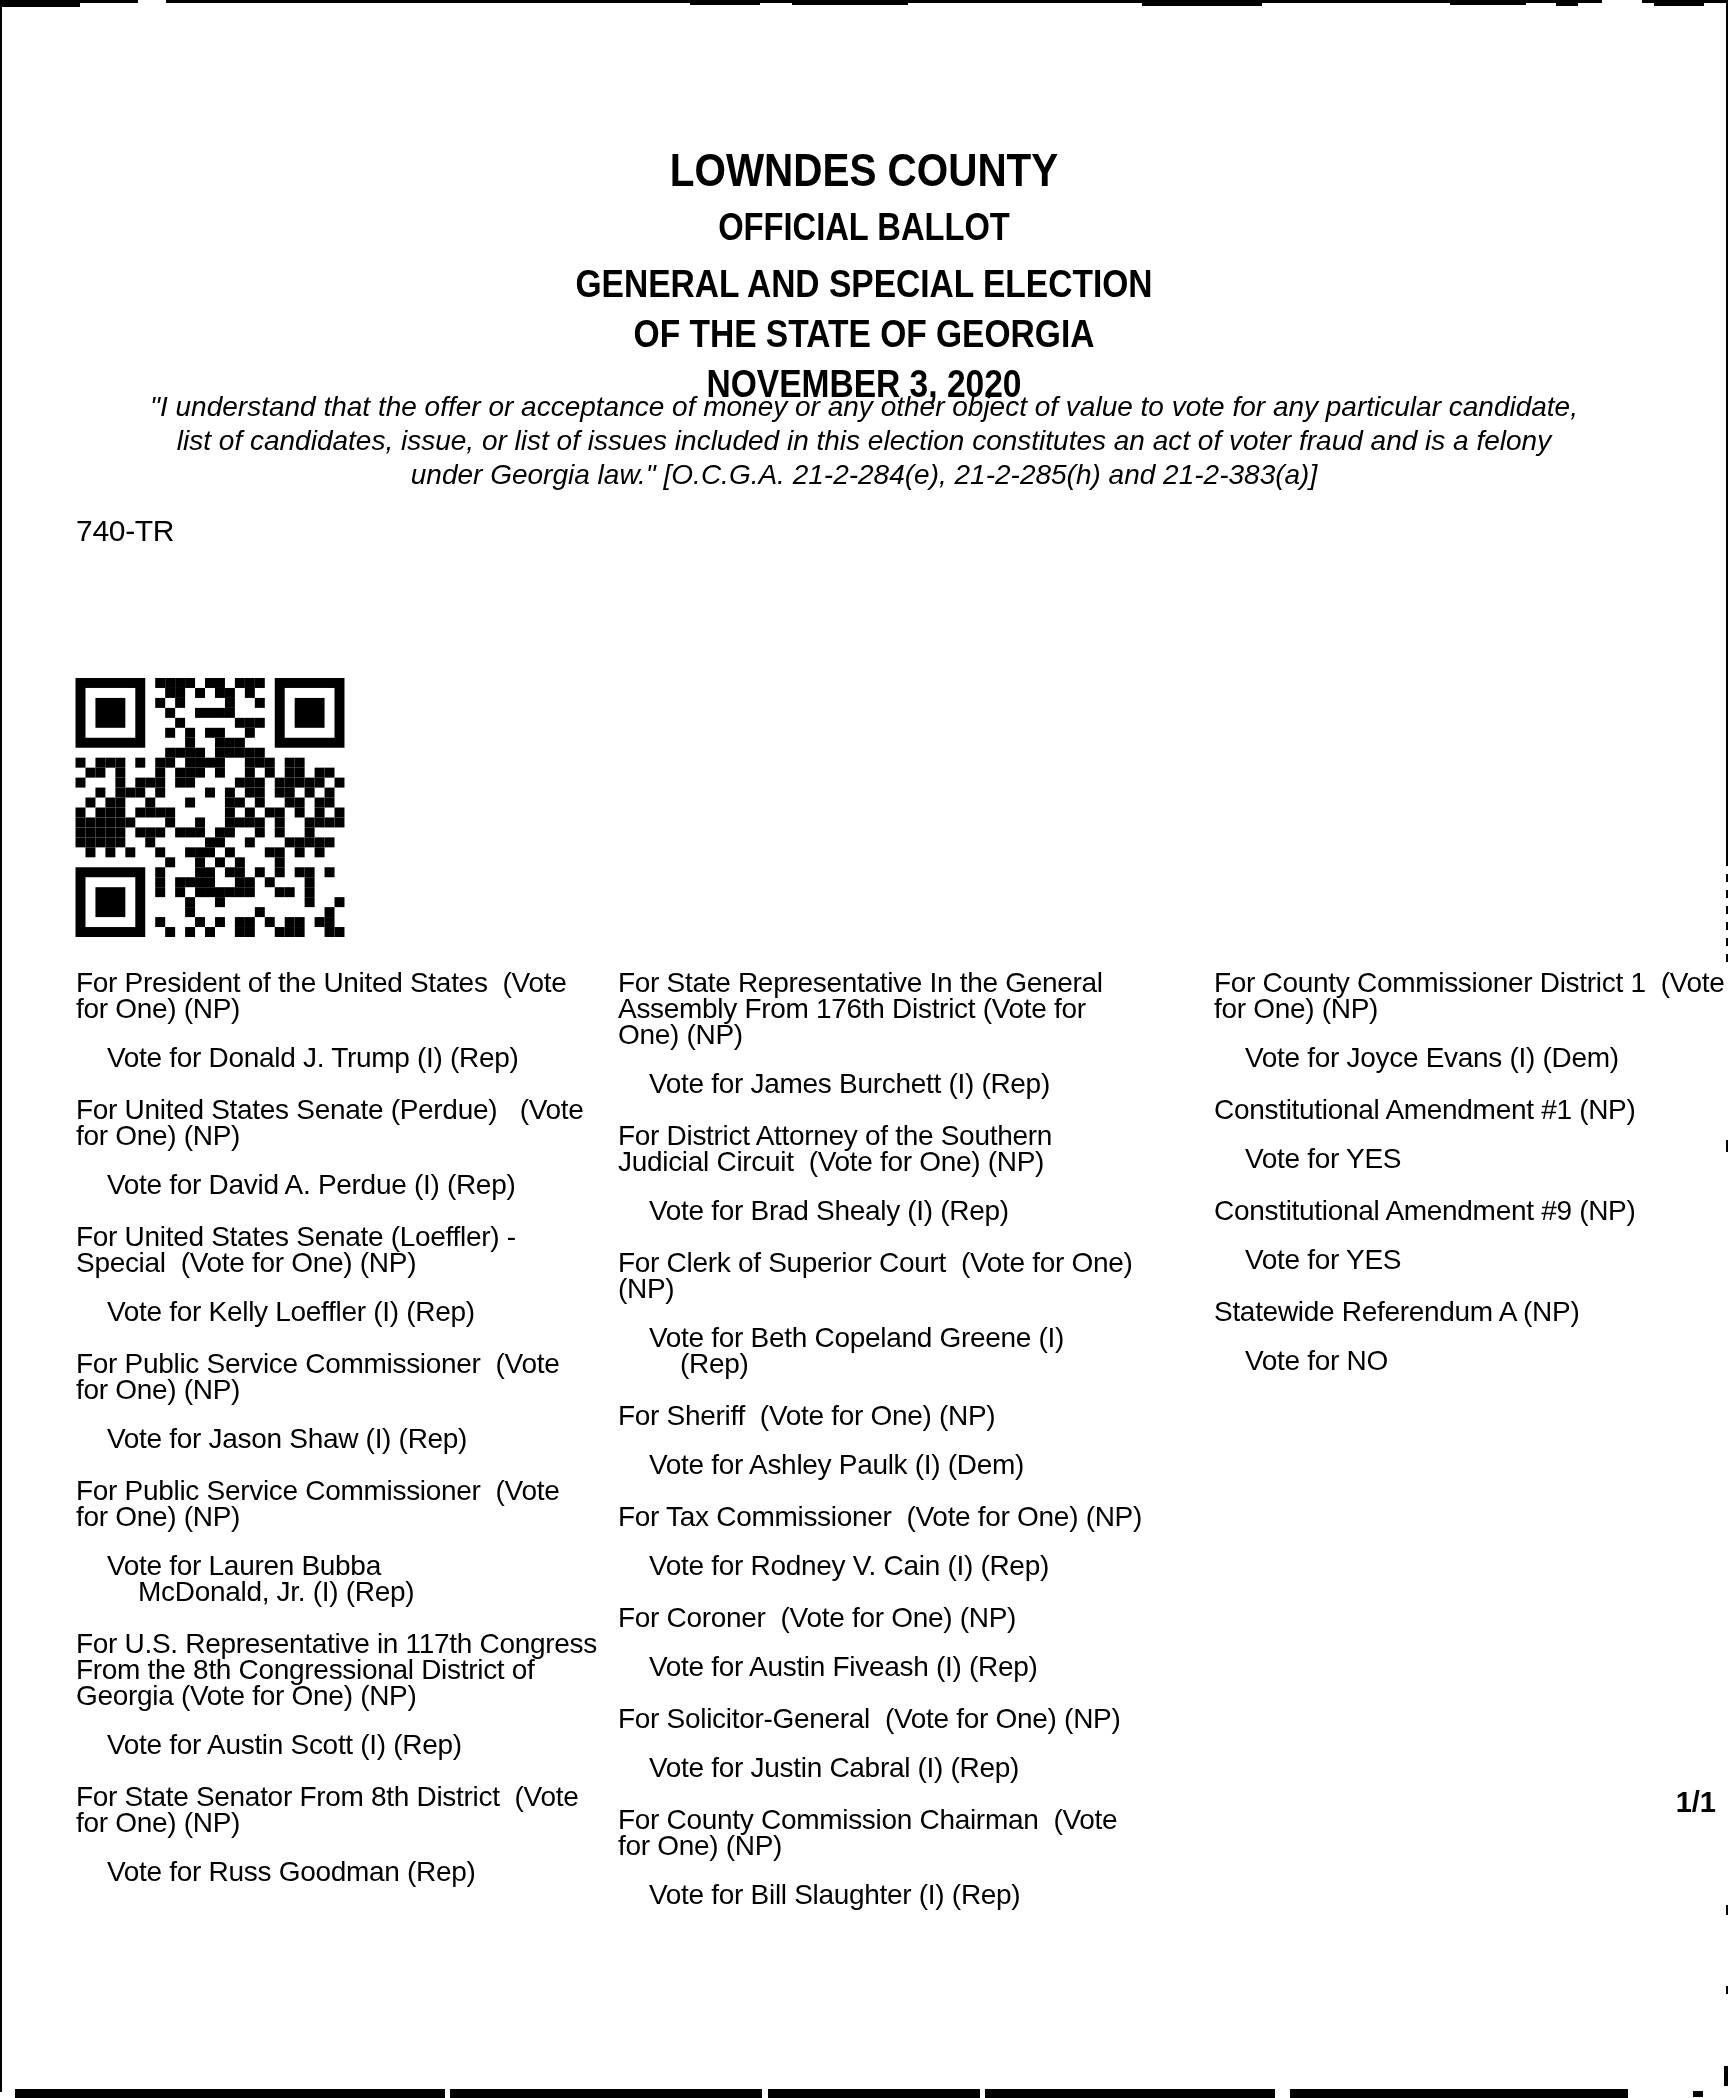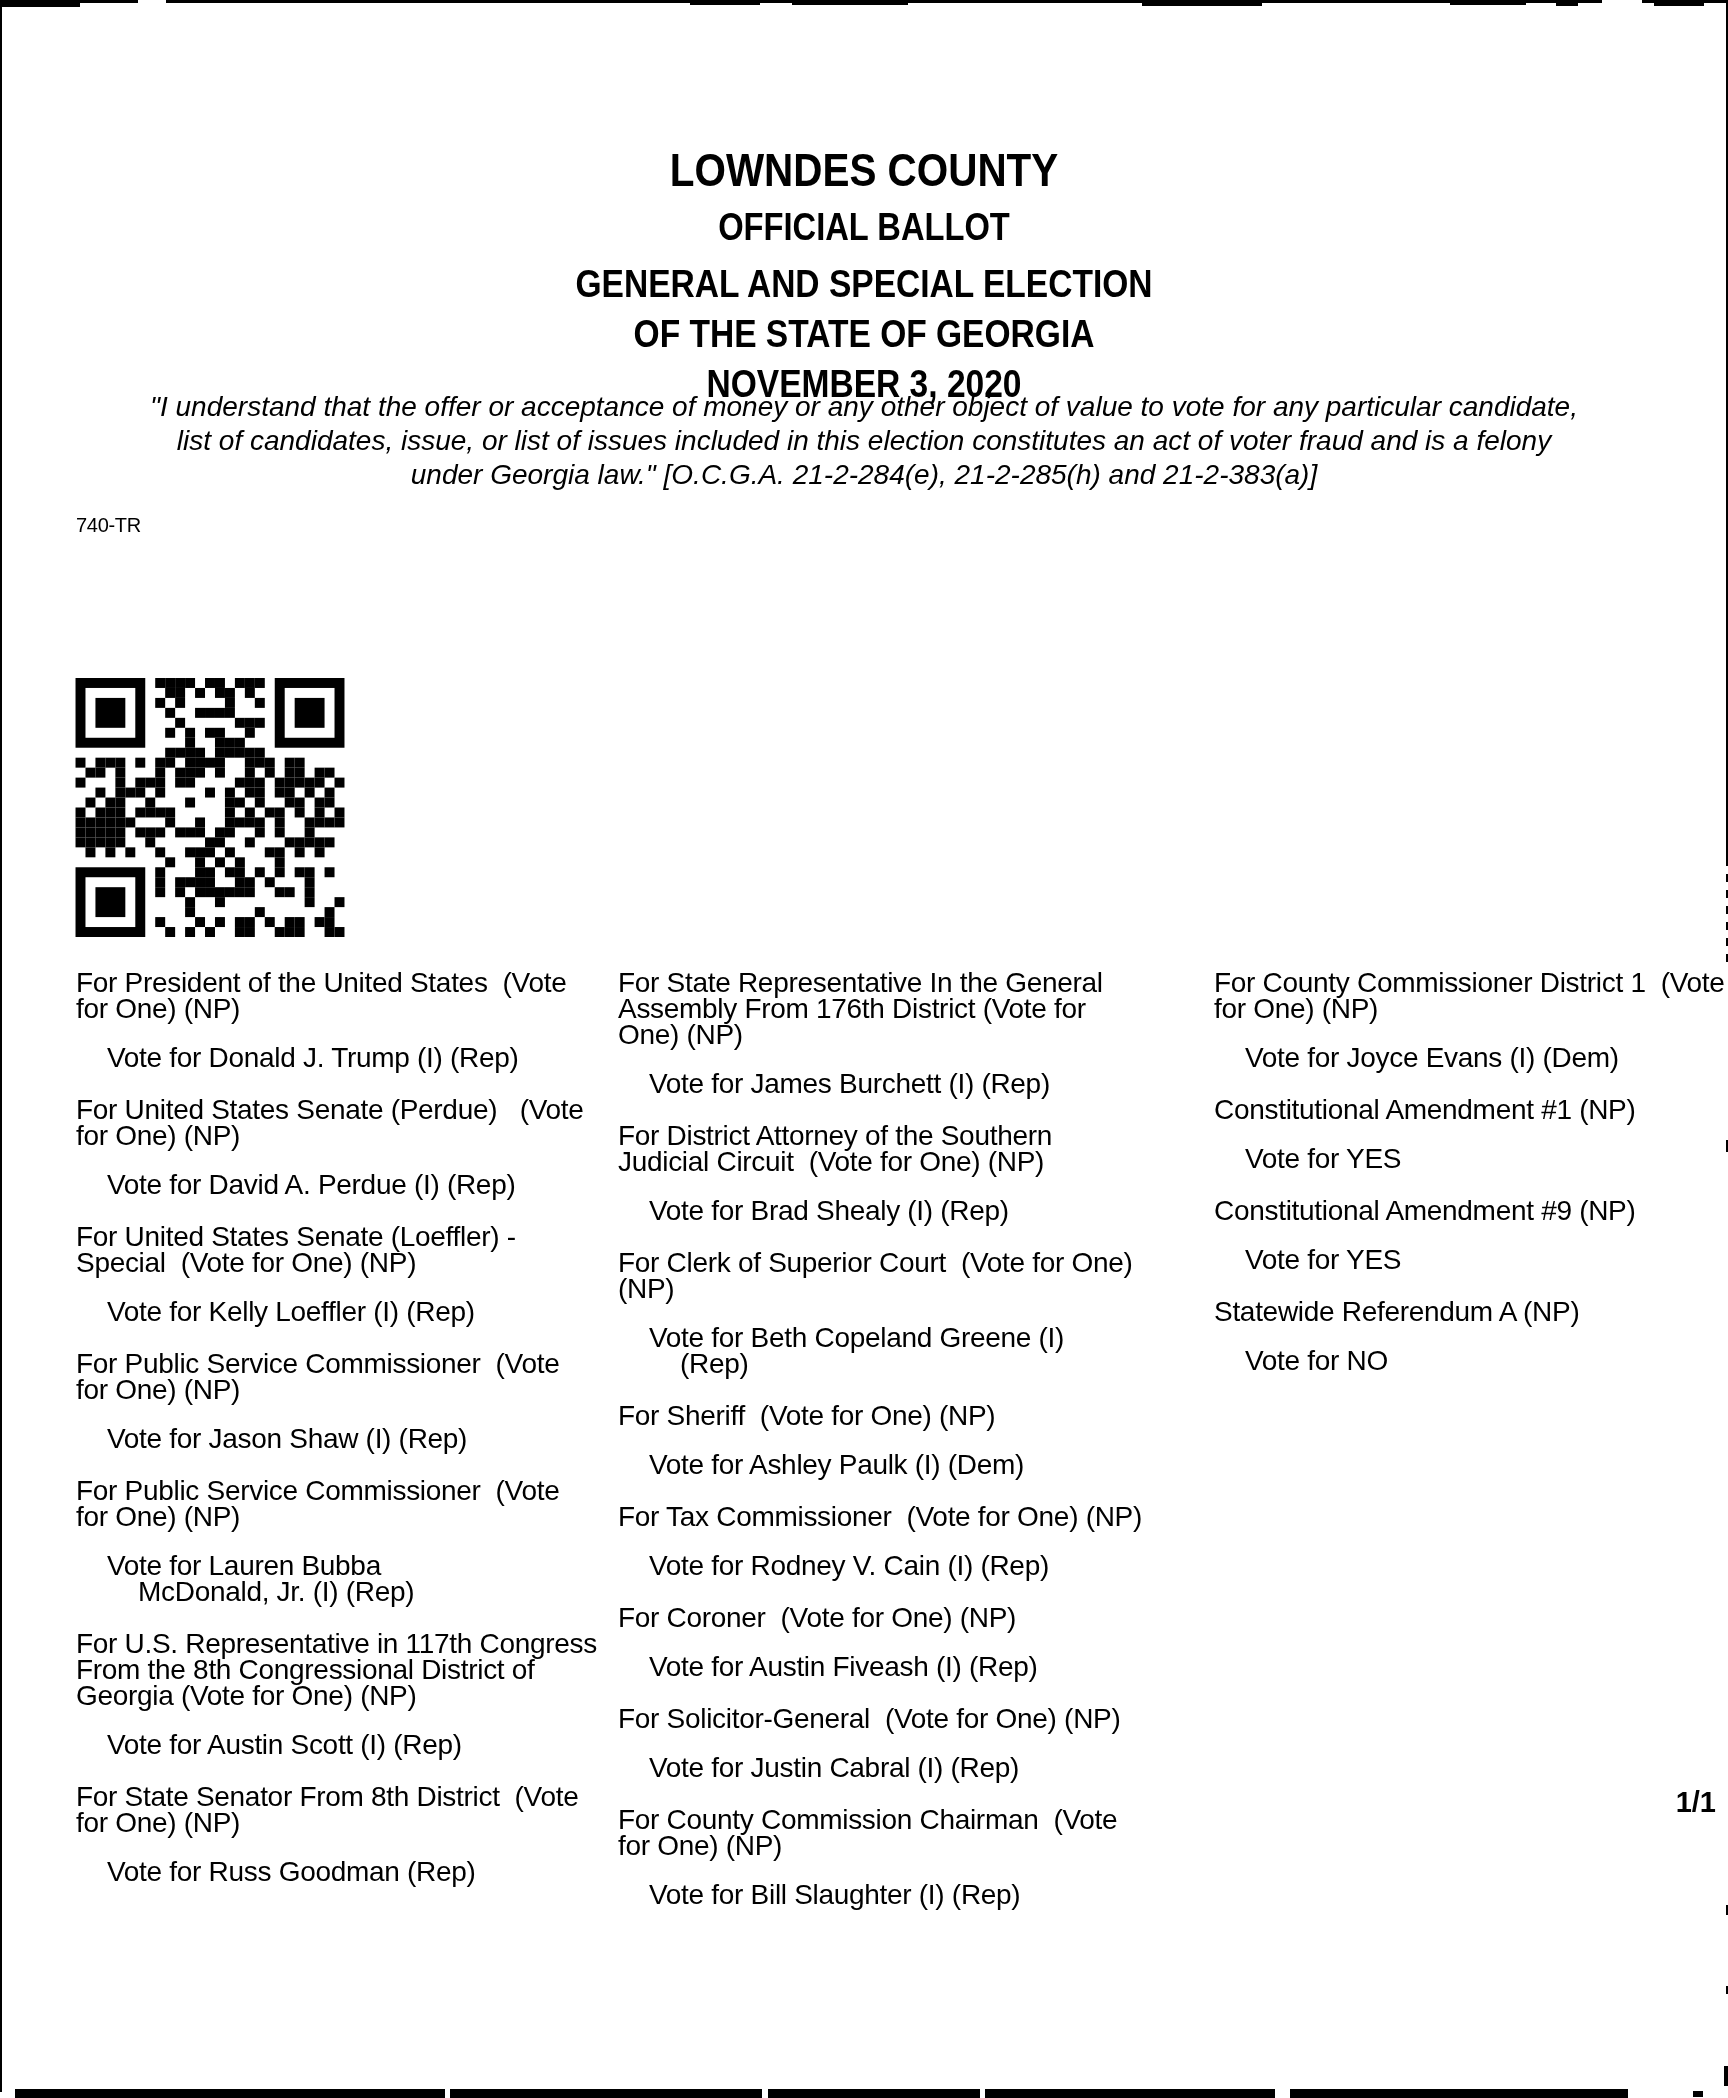--- a/index.html
+++ b/index.html
@@ -18,21 +18,21 @@
   .hdr-ballot{top:206px;font-size:38px;}
   .hdr-l1{top:262px;font-size:39px;}
   .hdr-l2{top:312px;font-size:39px;}
   .hdr-l3{top:362px;font-size:39px;}
 
   
   .disclaimer{top:390px;left:0;right:0;text-align:center;font-style:italic;
               font-size:28px;line-height:34px;}
   .disclaimer .dline{white-space:pre;}
 
-  .precinct{top:514px;left:76px;font-size:20px;letter-spacing:-0.3px;}
+  .precinct{top:514px;left:76px;font-size:30px;letter-spacing:-0.3px;}
 
   
   .col{top:970px;width:560px;}
   .col1{left:76px;}
   .col2{left:618px;}
   .col3{left:1214px;}
   .contest{margin-bottom:26px;font-size:28px;line-height:26px;letter-spacing:-0.3px;}
   .tline{white-space:pre;}
   .vline{white-space:pre;padding-left:31px;margin-top:23px;}
   .vline-cont{white-space:pre;padding-left:62px;}

